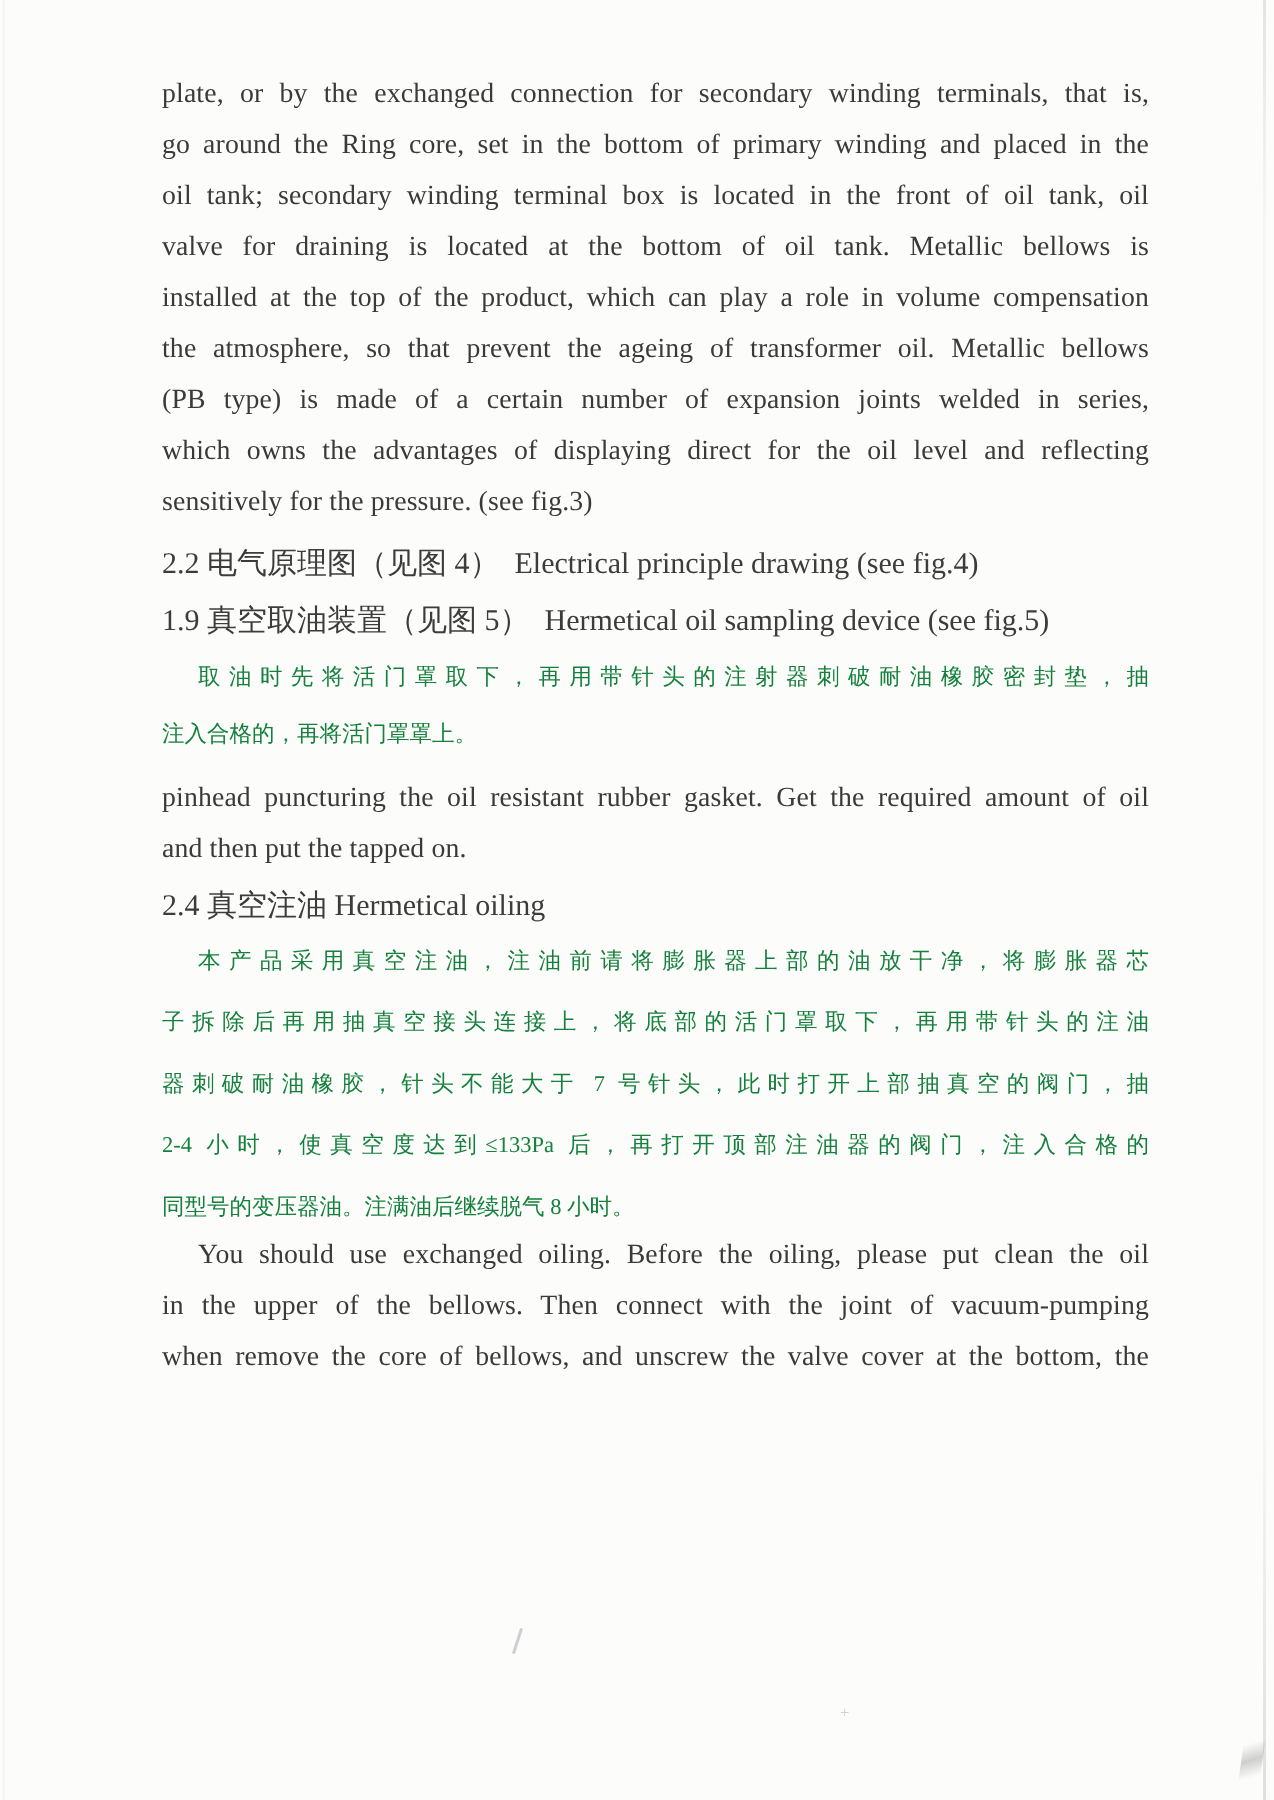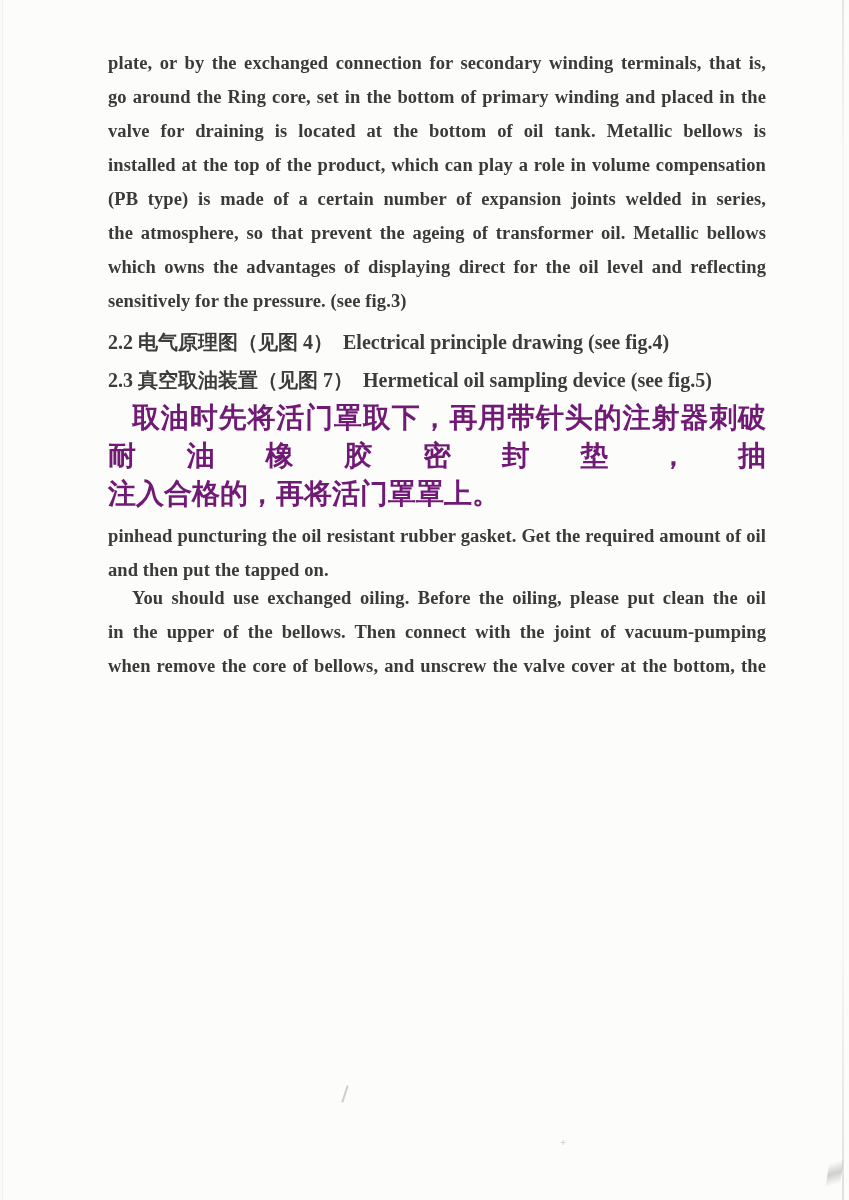--- a/index.html
+++ b/index.html
@@ -5,21 +5,20 @@
   * { margin: 0; padding: 0; box-sizing: border-box; }
   html, body { width: 849px; background: #ffffff; }
   body { font-family: "Liberation Serif", "DejaVu Serif", serif; }
 
   .page {
     position: relative;
     width: 849px;
     height: 1200px;
     background: #fcfcfb;
     overflow: hidden;
-    font-weight: bold;
   }
 
   
   .edge-right {
     position: absolute;
     top: 0; right: 5px;
     width: 2px; height: 1200px;
     background: linear-gradient(to bottom,
       rgba(120,120,115,0.18) 0%,
       rgba(120,120,115,0.05) 12%,
@@ -65,21 +64,21 @@
 
   .ln {
     white-space: pre-wrap;
     text-align: justify;
     text-align-last: justify;
   }
   .ln.last { text-align-last: left; }
   .ind { text-indent: 24px; }
 
   .en { font-size: 18.5px; line-height: 34px; letter-spacing: 0.1px; }
-  .zh { font-size: 28px; line-height: 41px; color: #701a75; }
+  .zh { font-size: 15px; line-height: 41px; color: #15803d; }
   .zh-a { line-height: 38px; }
 
   .head {
     font-size: 20px;
     line-height: 38px;
     text-align: center;
     text-align-last: left;
     white-space: pre-wrap;
     color: #3c3c3c;
   }
@@ -92,43 +91,52 @@
 </head>
 <body>
 
 <div class="page">
 
   <div class="content">
 
     <div>
       <div class="ln en">plate, or by the exchanged connection for secondary winding terminals, that is,</div>
       <div class="ln en">go around the Ring core, set in the bottom of primary winding and placed in the</div>
+      <div class="ln en">oil tank; secondary winding terminal box is located in the front of oil tank, oil</div>
       <div class="ln en">valve for draining is located at the bottom of oil tank. Metallic bellows is</div>
       <div class="ln en">installed at the top of the product, which can play a role in volume compensation</div>
+      <div class="ln en">the atmosphere, so that prevent the ageing of transformer oil. Metallic bellows</div>
       <div class="ln en">(PB type) is made of a certain number of expansion joints welded in series,</div>
-      <div class="ln en">the atmosphere, so that prevent the ageing of transformer oil. Metallic bellows</div>
       <div class="ln en">which owns the advantages of displaying direct for the oil level and reflecting</div>
       <div class="ln en last">sensitively for the pressure. (see fig.3)</div>
     </div>
 
     <div class="head h22">2.2 电气原理图（见图 4）  Electrical principle drawing (see fig.4)</div>
 
-    <div class="head">2.3 真空取油装置（见图 7）  Hermetical oil sampling device (see fig.5)</div>
+    <div class="head">1.9 真空取油装置（见图 5）  Hermetical oil sampling device (see fig.5)</div>
 
     <div>
       <div class="ln zh zh-a ind">取油时先将活门罩取下，再用带针头的注射器刺破耐油橡胶密封垫，抽</div>
       <div class="ln zh zh-a last">注入合格的，再将活门罩罩上。</div>
     </div>
 
     <div class="pb">
       <div class="ln en">pinhead puncturing the oil resistant rubber gasket. Get the required amount of oil</div>
       <div class="ln en last">and then put the tapped on.</div>
     </div>
 
+    <div class="head h24">2.4 真空注油 Hermetical oiling</div>
 
+    <div class="pc">
+      <div class="ln zh ind">本产品采用真空注油，注油前请将膨胀器上部的油放干净，将膨胀器芯</div>
+      <div class="ln zh">子拆除后再用抽真空接头连接上，将底部的活门罩取下，再用带针头的注油</div>
+      <div class="ln zh">器刺破耐油橡胶，针头不能大于 7 号针头，此时打开上部抽真空的阀门，抽</div>
+      <div class="ln zh">2-4 小时，使真空度达到≤133Pa 后，再打开顶部注油器的阀门，注入合格的</div>
+      <div class="ln zh last">同型号的变压器油。注满油后继续脱气 8 小时。</div>
+    </div>
 
     <div class="pd">
       <div class="ln en ind">You should use exchanged oiling. Before the oiling, please put clean the oil</div>
       <div class="ln en">in the upper of the bellows. Then connect with the joint of vacuum-pumping</div>
       <div class="ln en">when remove the core of bellows, and unscrew the valve cover at the bottom, the</div>
 
     </div>
 
   </div>
 

